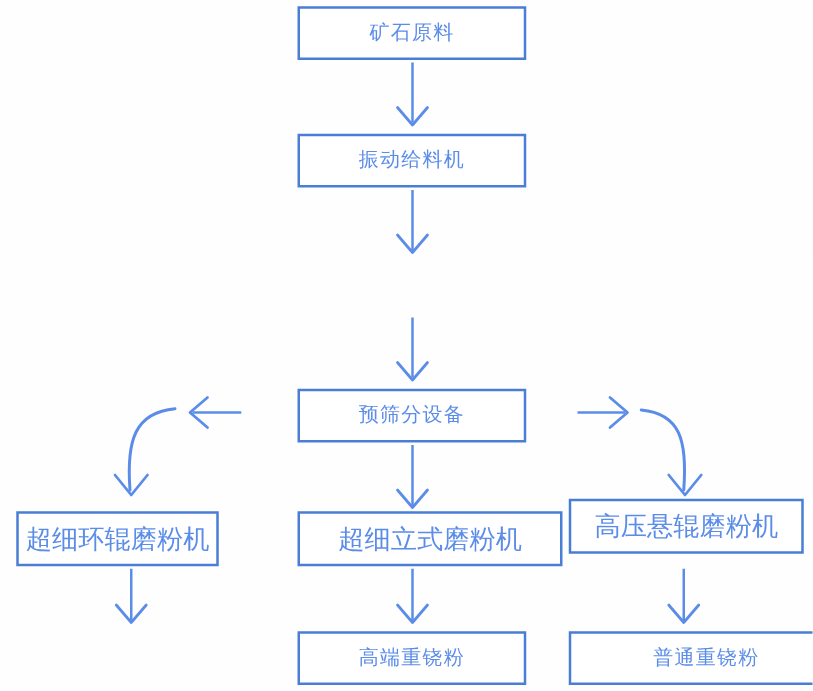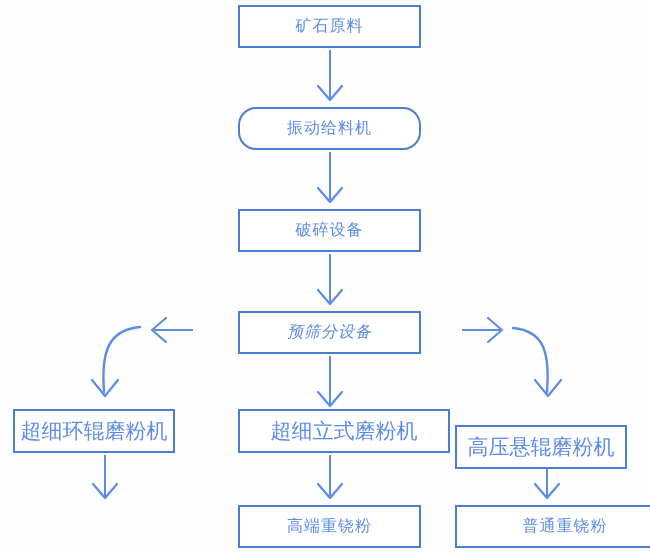--- a/index.html
+++ b/index.html
@@ -123,30 +123,29 @@
 
     <g>
       <line class="ln" x1="547" y1="455" x2="547" y2="496"></line>
       <polyline class="ln-head" points="535,484 547,498 559,484"></polyline>
     </g>
 
   </svg>
 
   <div class="node" style="left:238px; top:5px; width:183px; height:43px;">矿石原料</div>
 
-  <div class="node" style="left:238px; top:107px; width:183px; height:43px;border-radius:18px;">振动给料机</div>
+  <div class="node" style="left:238px; top:107px; width:183px; height:43px;">振动给料机</div>
 
-  <div class="node" style="left:238px; top:209px; width:183px; height:43px;">破碎设备</div>
 
-  <div class="node" style="left:238px; top:311px; width:183px; height:43px;font-style:italic;">预筛分设备</div>
+  <div class="node" style="left:238px; top:311px; width:183px; height:43px;">预筛分设备</div>
 
   <div class="node wide" style="left:13px; top:409px; width:162px; height:44px;">超细环辊磨粉机</div>
 
   <div class="node wide" style="left:238px; top:409px; width:212px; height:44px;">超细立式磨粉机</div>
 
-  <div class="node wide" style="left:455px; top:425px; width:172px; height:44px;">高压悬辊磨粉机</div>
+  <div class="node wide" style="left:455px; top:399px; width:188px; height:44px;">高压悬辊磨粉机</div>
 
 
   <div class="node" style="left:238px; top:505px; width:183px; height:43px;">高端重铙粉</div>
 
   <div class="node" style="left:455px; top:505px; width:220px; height:43px;">普通重铙粉</div>
 
 </div>
 
 </body></html>

